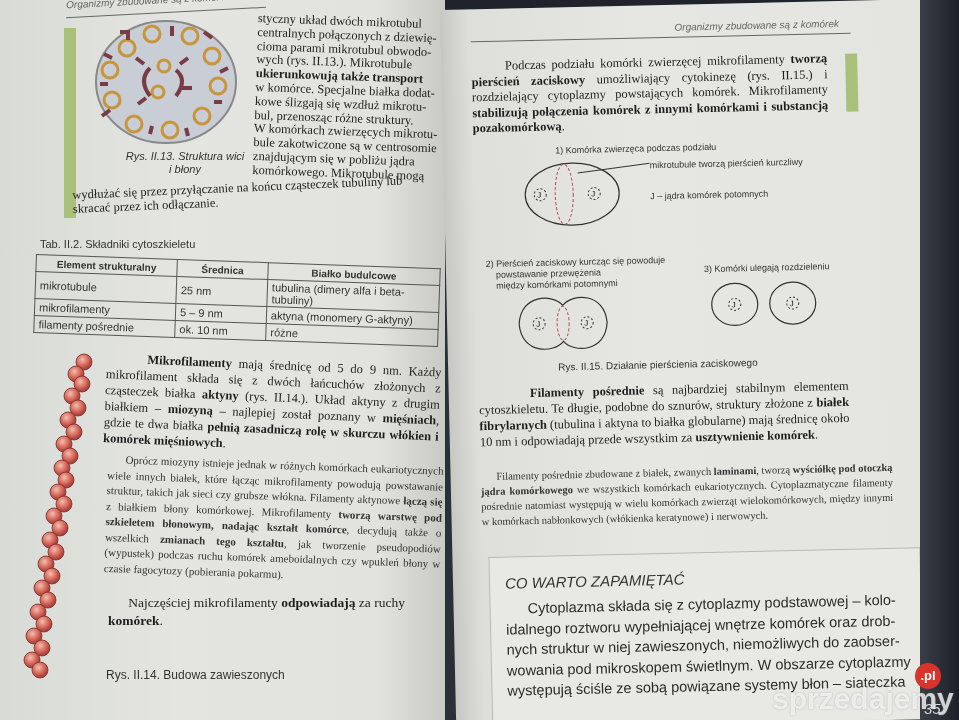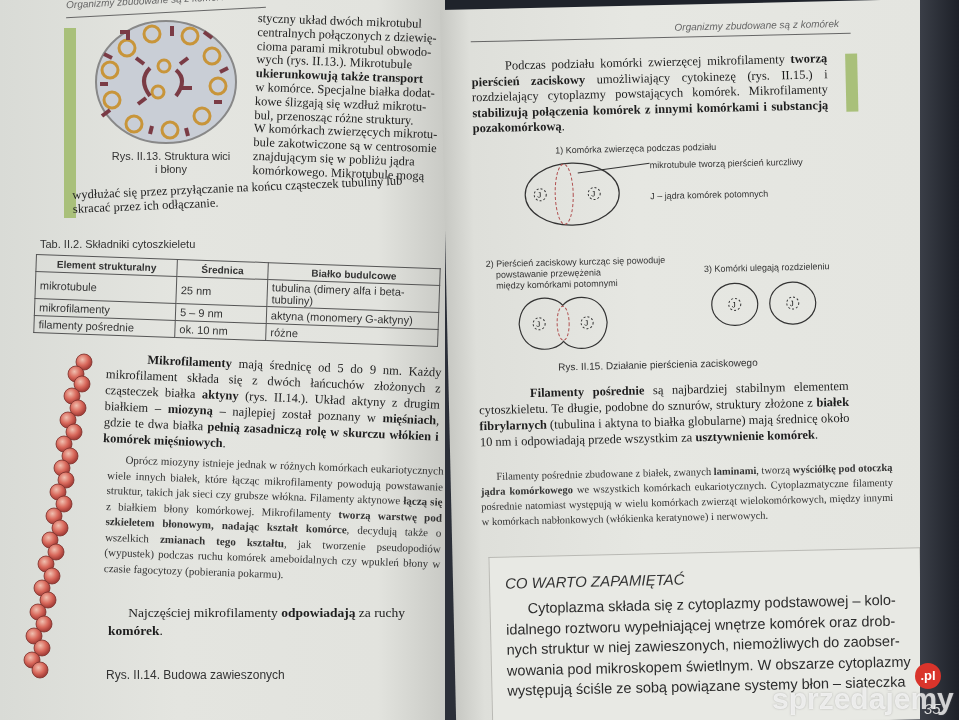--- a/index.html
+++ b/index.html
@@ -67,21 +67,21 @@
         <path d="M8 66 l8 0"></path>
         <path d="M12 36 l8 4"></path>
       <path d="M44 40 l8 6"></path>
         <path d="M96 40 l-8 6"></path>
         <path d="M100 70 l-10 0"></path>
         <path d="M46 86 l8 -6"></path>
       <path d="M58 50 q-12 12 0 28"></path>
         <path d="M84 52 q12 10 0 26"></path>
     </g>
   </svg>
-  <div class="cap" style="left:106px;top:150px;width:130px;text-align:center;line-height:13px;">
+  <div class="cap" style="left:120px;top:150px;width:130px;text-align:center;line-height:13px;font-style:italic;">
     <div>Rys. II.13. Struktura wici</div>
     <div>i błony</div>
   </div>
 
   <div class="txt" style="left:258px;top:12px;width:190px;line-height:13.8px;font-size:12.5px;transform:rotate(2deg);transform-origin:left top;">
     <p>styczny układ dwóch mikrotubul</p>
     <p>centralnych połączonych z dziewię-</p>
     <p>cioma parami mikrotubul obwodo-</p>
     <p>wych (rys. II.13.). Mikrotubule</p>
     <p style="font-weight:bold">ukierunkowują także transport</p>
@@ -164,21 +164,21 @@
   </svg>
 
   <div class="txt" style="left:107px;top:350px;width:335px;font-size:12.5px;line-height:16px;text-align:justify;transform:rotate(2.5deg);transform-origin:left top;">
     &nbsp;&nbsp;&nbsp;&nbsp;&nbsp;&nbsp;<b>Mikrofilamenty</b><span> mają średnicę od 5 do 9 nm. Każdy mikrofilament składa się z dwóch łańcuchów złożonych z cząsteczek białka </span><b>aktyny</b><span> (rys. II.14.). Układ aktyny z drugim białkiem – </span><b>miozyną</b><span> – najlepiej został poznany w </span><b>mięśniach</b><span>, gdzie te dwa białka </span><b>pełnią zasadniczą rolę w skurczu włókien i komórek mięśniowych</b><span>.</span>
   </div>
 
   <div class="txt small" style="left:108px;top:452px;width:336px;text-align:justify;font-size:11px;line-height:15.5px;transform:rotate(2deg);transform-origin:left top;">
     &nbsp;&nbsp;&nbsp;&nbsp;&nbsp;&nbsp;<span>Oprócz miozyny istnieje jednak w różnych komórkach eukariotycznych wiele innych białek, które łącząc mikrofilamenty powodują powstawanie struktur, takich jak sieci czy grubsze włókna. Filamenty aktynowe </span><b>łączą się</b><span> z białkiem błony komórkowej. Mikrofilamenty </span><b>tworzą warstwę pod szkieletem błonowym, nadając kształt komórce</b><span>, decydują także o wszelkich </span><b>zmianach tego kształtu</b><span>, jak tworzenie pseudopodiów (wypustek) podczas ruchu komórek ameboidalnych czy wpukleń błony w czasie fagocytozy (pobierania pokarmu).</span>
   </div>
 
-  <div class="txt" style="left:108px;top:594px;width:336px;font-size:13.5px;line-height:18px;margin-top:10px;">
+  <div class="txt" style="left:108px;top:594px;width:336px;font-size:13.5px;line-height:18px;">
     &nbsp;&nbsp;&nbsp;&nbsp;&nbsp;&nbsp;<span>Najczęściej mikrofilamenty </span><b>odpowiadają</b><span> za ruchy </span><b>komórek</b><span>.</span>
   </div>
 
   <div class="cap" style="left:106px;top:668px;font-size:12px;">Rys. II.14. Budowa zawieszonych</div>
 </div>
 
 <div class="page right" style="transform:rotate(-1.3deg);transform-origin:left top;top:10px;">
   <div class="running-head" style="left:234px;top:17px;">Organizmy zbudowane są z komórek</div>
   <div class="rule" style="left:30px;top:32px;width:380px;"></div>
 

